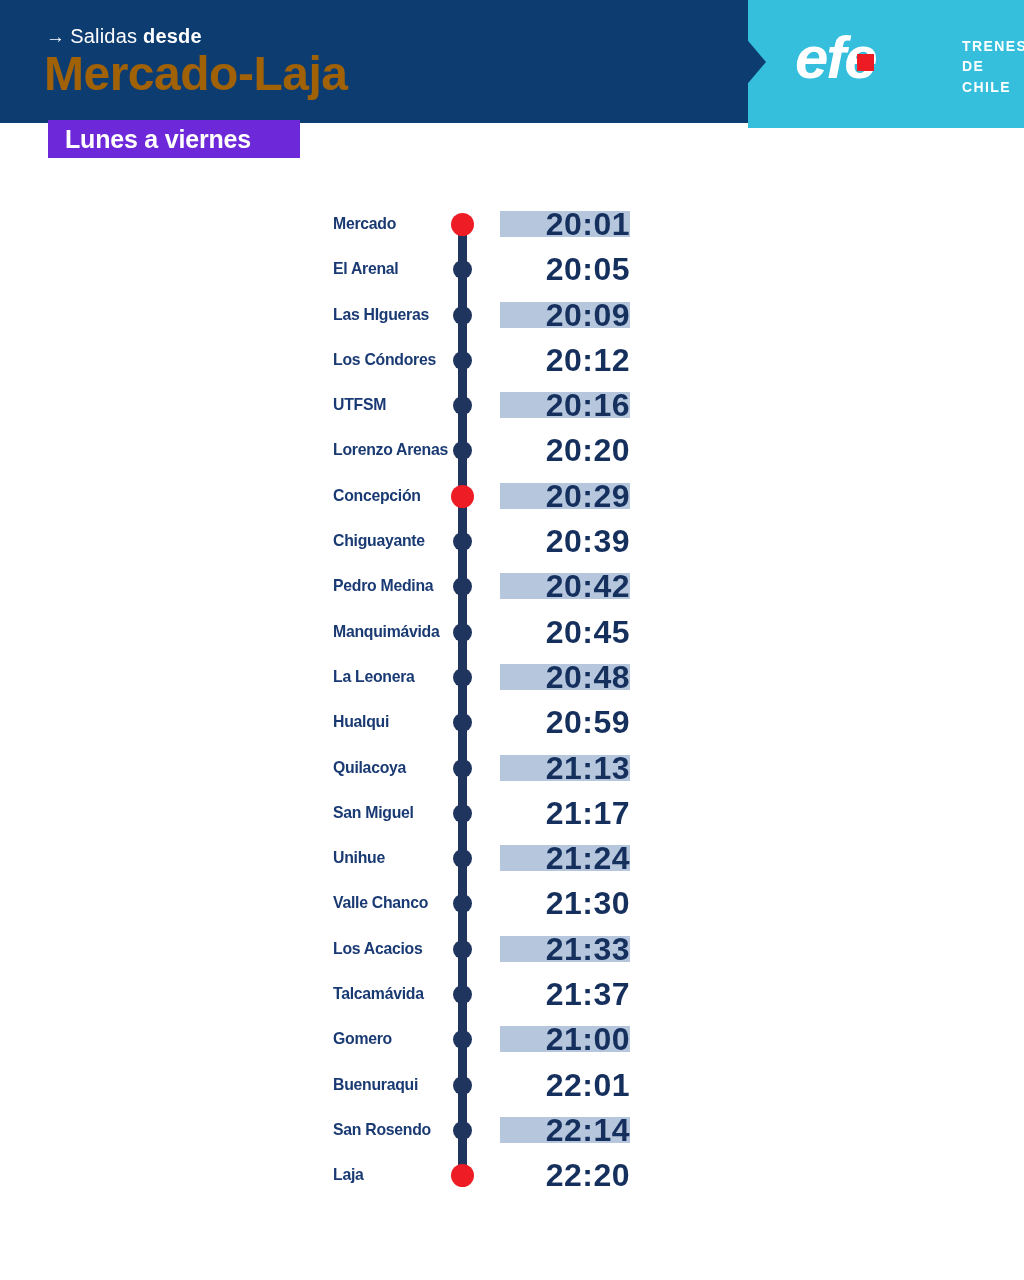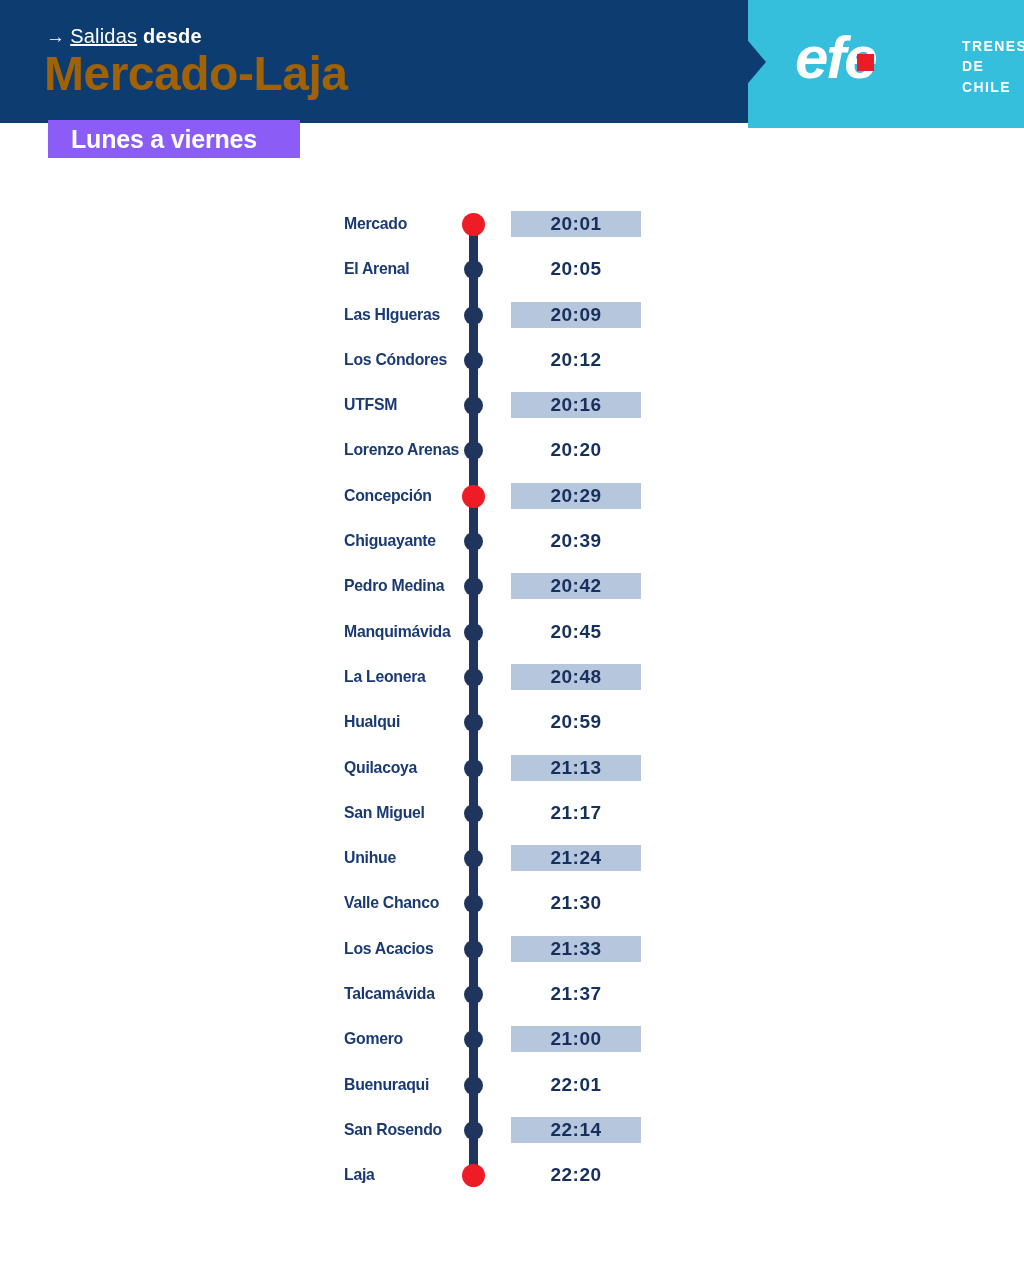--- a/index.html
+++ b/index.html
@@ -55,50 +55,50 @@
     font-size: 20px;
     letter-spacing: 0.2px;
     white-space: nowrap;
     line-height: 1;
   }
   #eyebrow .arrow-glyph {
     font-size: 19px;
     margin-right: 5px;
     font-weight: 400;
   }
-  #eyebrow .light { font-weight: 400; text-decoration: underline; }
+  #eyebrow .light { font-weight: 400; }
   #eyebrow .bold  { font-weight: 700; }
 
   #main-title {
     position: absolute;
     left: 44px;
     top: 46px;
     color: #a16207;
     font-size: 48px;
     font-weight: 700;
     letter-spacing: -0.5px;
     line-height: 1.15;
     white-space: nowrap;
   }
 
   #day-badge {
     position: absolute;
     left: 48px;
     top: 120px;
     width: 252px;
     height: 38px;
-    background: #8b5cf6;
+    background: #6d28d9;
     color: #ffffff;
     font-size: 25px;
     font-weight: 700;
     letter-spacing: -0.2px;
     display: flex;
     align-items: center;
     justify-content: flex-start;
-    padding-left: 23px;
+    padding-left: 17px;
     box-sizing: border-box;
     white-space: nowrap;
   }
 
   
   #logo {
     position: absolute;
     left: 795px;
     top: 28px;
     width: 215px;
@@ -133,21 +133,20 @@
     line-height: 1.45;
     margin-left: 44px;
   }
 
   
   #schedule {
     position: absolute;
     left: 0;
     top: 205px;
     width: 812px;
-    margin-left: 11px;
   }
   .row {
     position: relative;
     height: 45.3px;
   }
   .row-band {
     position: absolute;
     left: 500px;
     top: 6px;
     width: 130px;
@@ -169,23 +168,23 @@
     transform: scaleX(0.93);
     transform-origin: left center;
   }
   .station-time {
     position: absolute;
     left: 500px;
     top: 0;
     width: 130px;
     height: 38px;
     line-height: 38px;
-    text-align: center;
+    text-align: right;
     color: #16305e;
-    font-size: 19px;
+    font-size: 32px;
     font-weight: 700;
     letter-spacing: 0.5px;
   }
   
   .route-seg {
     position: absolute;
     left: 458px;
     top: 0;
     width: 9px;
     height: 45.3px;

